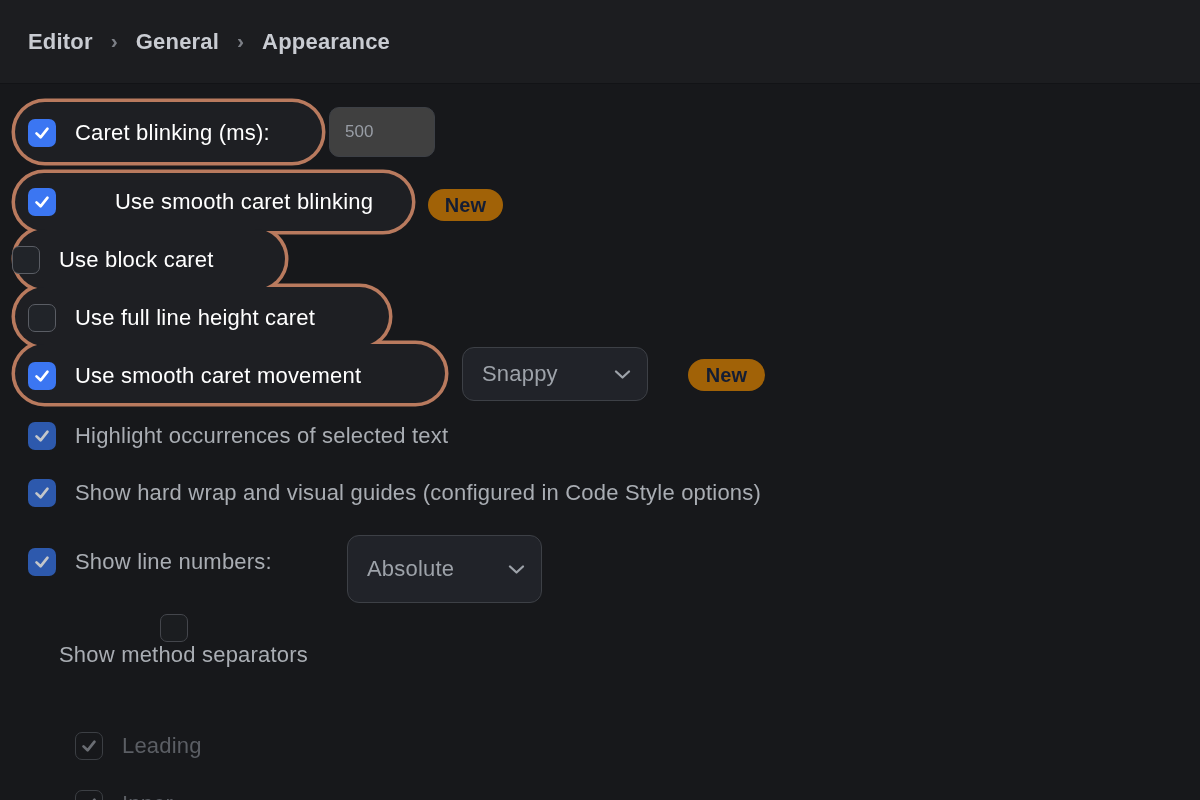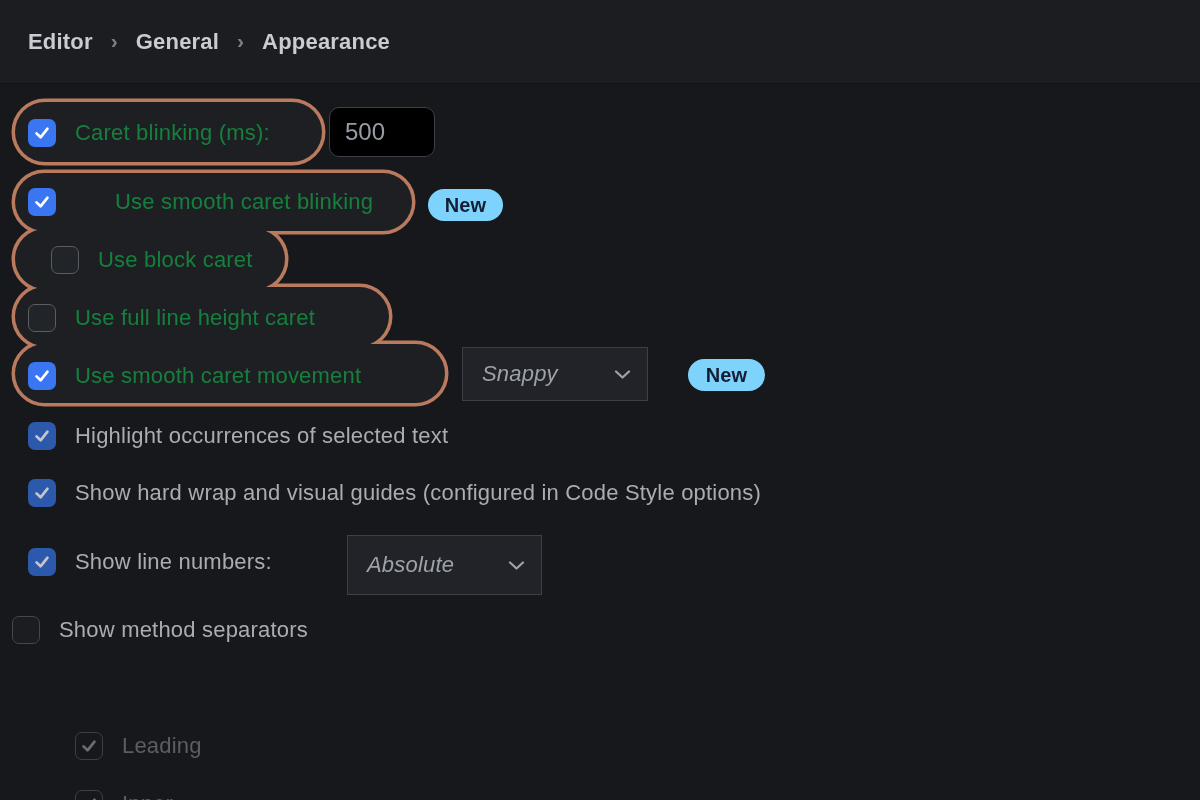--- a/index.html
+++ b/index.html
@@ -19,54 +19,54 @@
   .crumbs{display:flex;align-items:center;gap:18px;}
   .crumb{font-size:22px;font-weight:bold;color:#c9ccd2;letter-spacing:.2px;cursor:default;}
   .crumb-sep{font-size:21px;font-weight:bold;color:#7c7f86;transform:translateY(-1px);}
   
   .annotations{position:absolute;left:0;top:0;z-index:5;pointer-events:none;}
   
   .row{
     position:absolute;display:flex;align-items:center;z-index:10;height:32px;
   }
   .row .label{margin-left:19px;font-size:22px;letter-spacing:.2px;white-space:nowrap;}
-  .row.hl .label{color:#15803d;}
+  .row.hl .label{color:#ffffff;}
   .row.dim .label{color:#a9adb3;}
   .row.dis .label{color:#5b5e64;}
   
   .cbx{
     width:28px;height:28px;border-radius:7px;box-sizing:border-box;flex:0 0 auto;
     display:flex;align-items:center;justify-content:center;
   }
   .cbx svg{display:block;}
   .cbx.on-hl{background:#3b76f2;}
   .cbx.on-hl svg path{stroke:#ffffff;}
   .cbx.on-dim{background:#2d59ad;}
   .cbx.on-dim svg path{stroke:#c3c6ca;}
   .cbx.off-hl{background:#212429;border:1.7px solid #5a5d64;}
   .cbx.off-dim{background:#1b1d20;border:1.7px solid #44464c;}
   .cbx.on-dis{background:transparent;border:1.7px solid #3c3f44;}
   .cbx.on-dis svg path{stroke:#6a6d73;}
   
   .textfield{
     position:absolute;z-index:10;box-sizing:border-box;
-    background:#000000;border:1.75px solid #3d4046;border-radius:10px;
-    color:#989da5;font-size:24px;font-family:"Liberation Sans",sans-serif;
+    background:#404040;border:1.75px solid #3d4046;border-radius:10px;
+    color:#989da5;font-size:17px;font-family:"Liberation Sans",sans-serif;
     padding:0 0 0 15px;outline:none;
   }
   .dropdown{
     position:absolute;z-index:10;box-sizing:border-box;
-    background:#212329;border:1.75px solid #3d4046;border-radius:0;
+    background:#212329;border:1.75px solid #3d4046;border-radius:12px;
     display:flex;align-items:center;justify-content:space-between;
-    padding:0 16px 0 19px;cursor:default;font-style:italic;
+    padding:0 16px 0 19px;cursor:default;
   }
   .dropdown .dd-value{color:#9da2a9;font-size:22px;letter-spacing:.2px;}
   .badge{
     position:absolute;z-index:10;box-sizing:border-box;
-    background:#7dd3fc;border-radius:17px;
+    background:#a16207;border-radius:17px;
     display:flex;align-items:center;justify-content:center;
     color:#141d33;font-size:20px;font-weight:600;letter-spacing:.2px;
   }
 </style>
 </head>
 <body>
 
 <div class="stage">
 
   <div class="header">
@@ -115,21 +115,21 @@
   <div class="row hl" style="left:28px;top:186px;gap:40px;">
     <span class="cbx on-hl">
       <svg width="22" height="22" viewBox="0 0 28 28">
           <path d="M7 14.5l5.2 5L21 8.5" stroke-width="3.4" fill="none" stroke-linecap="round" stroke-linejoin="round"></path>
         </svg>
     </span>
     <span class="label">Use smooth caret blinking</span>
   </div>
   <div class="badge" style="left:428px;top:189px;width:75px;height:32px;">New</div>
 
-  <div class="row hl" style="left:40px;top:244px;padding-left:11px;">
+  <div class="row hl" style="left:12px;top:244px;">
     <span class="cbx off-hl"></span>
     <span class="label">Use block caret</span>
   </div>
 
   <div class="row hl" style="left:28px;top:302px;">
     <span class="cbx off-hl"></span>
     <span class="label">Use full line height caret</span>
   </div>
 
   <div class="row hl" style="left:28px;top:360px;">
@@ -167,28 +167,28 @@
   </div>
 
   <div class="row dim" style="left:28px;top:477px;">
     <span class="cbx on-dim">
       <svg width="22" height="22" viewBox="0 0 28 28">
           <path d="M7 14.5l5.2 5L21 8.5" stroke-width="3.4" fill="none" stroke-linecap="round" stroke-linejoin="round"></path>
         </svg>
     </span>
     <span class="label">Show hard wrap and visual guides (configured in Code Style options)</span>
   </div>
-  <div class="dropdown" style="left:347px;top:535px;width:195px;height:60px;">
+  <div class="dropdown" style="left:347px;top:535px;width:195px;height:68px;">
     <span class="dd-value">Absolute</span>
     <svg width="17" height="11" viewBox="0 0 17 11">
       <path d="M2 2.5l6.5 6 6.5-6" stroke="#9da2a9" stroke-width="2.3" fill="none" stroke-linecap="round" stroke-linejoin="round"></path>
     </svg>
   </div>
 
-  <div class="row dim" style="left:12px;top:614px;">
+  <div class="row dim" style="left:40px;top:614px;flex-direction:column;">
     <span class="cbx off-dim"></span>
     <span class="label">Show method separators</span>
   </div>
 
 
   <div class="row dis" style="left:75px;top:730px;">
     <span class="cbx on-dis">
       <svg width="22" height="22" viewBox="0 0 28 28">
           <path d="M7 14.5l5.2 5L21 8.5" stroke-width="3.4" fill="none" stroke-linecap="round" stroke-linejoin="round"></path>
         </svg>

